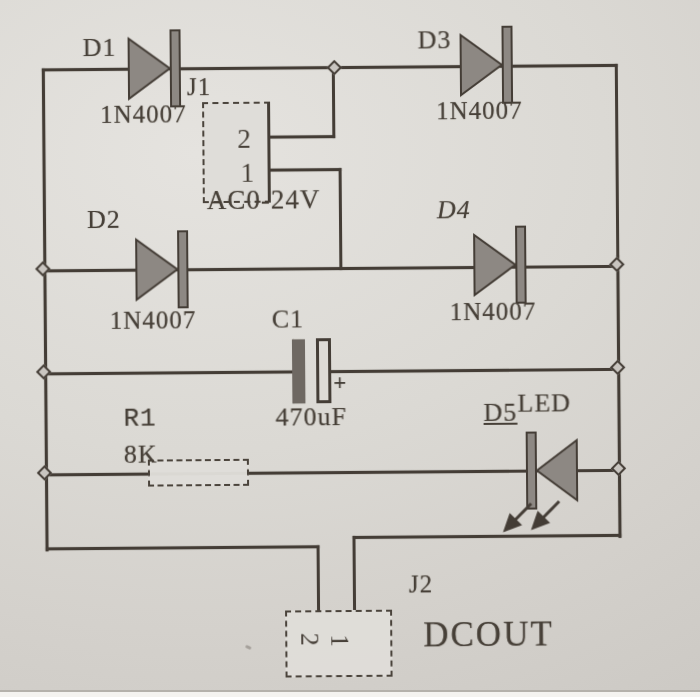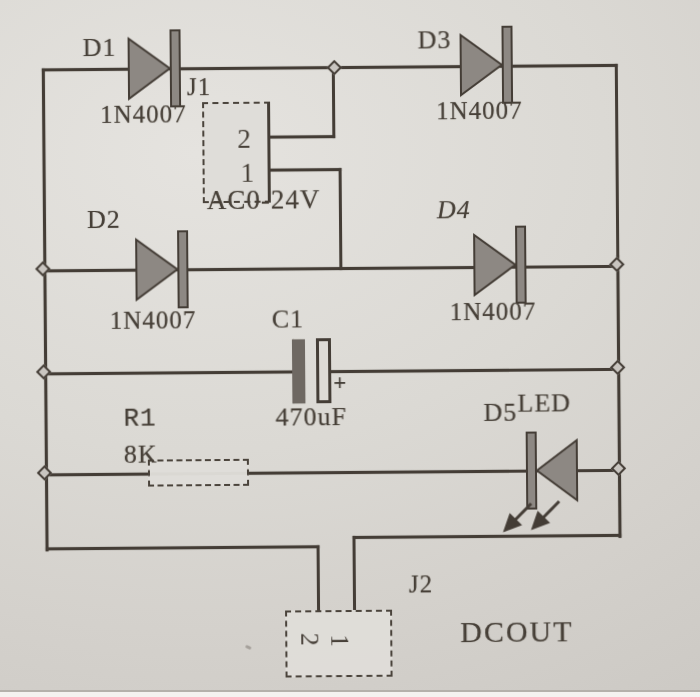--- a/index.html
+++ b/index.html
@@ -14,21 +14,21 @@
   .wire{position:absolute;background:#443d36;box-shadow:0 0 1px rgba(68,61,54,.85);}
   .wire.h{height:3px;}
   .wire.v{width:3px;}
   .junction{position:absolute;width:7px;height:7px;border:2px solid #443d36;
     background:#c9c5c0;transform:rotate(45deg);}
   .box{position:absolute;box-sizing:border-box;background:rgba(223,221,217,0.97);
     border:2px dashed #4a433b;}
   .j1box{border-right:3px solid #443d36;}
   .lbl{position:absolute;color:#474038;font-size:26px;letter-spacing:1px;
     white-space:nowrap;line-height:1;text-shadow:0 0 1px rgba(71,64,56,.5);}
-  .f25{font-size:25px;} .f27{font-size:27px;} .f29{font-size:30px;letter-spacing:2px;margin-left:37px;}
+  .f25{font-size:25px;} .f27{font-size:27px;} .f29{font-size:35px;letter-spacing:2px;}
   .pin{position:absolute;color:#474038;font-size:27px;line-height:1;}
   .rot90{transform:rotate(90deg);transform-origin:center;display:inline-block;}
   .plate-solid{position:absolute;background:#6e6862;box-shadow:0 0 1px #443d36;}
   .plate-hollow{position:absolute;box-sizing:border-box;border:3px solid #443d36;background:#dedbd6;}
   .plus{position:absolute;color:#3e3831;font-size:23px;font-weight:bold;line-height:1;}
   .comp-svg{position:absolute;}
   .edge-bottom{position:absolute;left:0;bottom:0;width:700px;height:5px;
     background:#f4f3f0;border-top:2px solid #b4b1ab;}
   .speck{position:absolute;background:#6d665f;opacity:.45;border-radius:2px;}
 </style>
@@ -114,21 +114,21 @@
     <div class="lbl f25" style="left:189px;top:73px;">J1</div>
     <div class="lbl f27" style="left:208px;top:186px;">AC0-24V</div>
     <div class="lbl" style="left:88px;top:205px;">D2</div>
     <div class="lbl f25" style="left:110px;top:306px;">1N4007</div>
     <div class="lbl" style="left:438px;top:198px;font-style:italic;">D4</div>
     <div class="lbl f25" style="left:450px;top:300px;">1N4007</div>
     <div class="lbl" style="left:272px;top:306px;">C1</div>
     <div class="lbl" style="left:275px;top:404px;">470uF</div>
     <div class="lbl" style="left:123px;top:404px;font-family:Liberation Mono, monospace;">R1</div>
     <div class="lbl" style="left:123px;top:440px;">8K</div>
-    <div class="lbl" style="left:483px;top:401px;">D5</div>
+    <div class="lbl" style="left:483px;top:401px;text-decoration:underline;">D5</div>
     <div class="lbl" style="left:517px;top:392px;text-align:center;">LED</div>
     <div class="lbl f25" style="left:407px;top:572px;">J2</div>
     <div class="lbl f29" style="left:421px;top:618px;">DCOUT</div>
 
     <div class="speck" style="left:243px;top:645px;width:6px;height:3px;transform:rotate(25deg);"></div>
   </div>
 
   <div class="edge-bottom"></div>
 </div>
 

